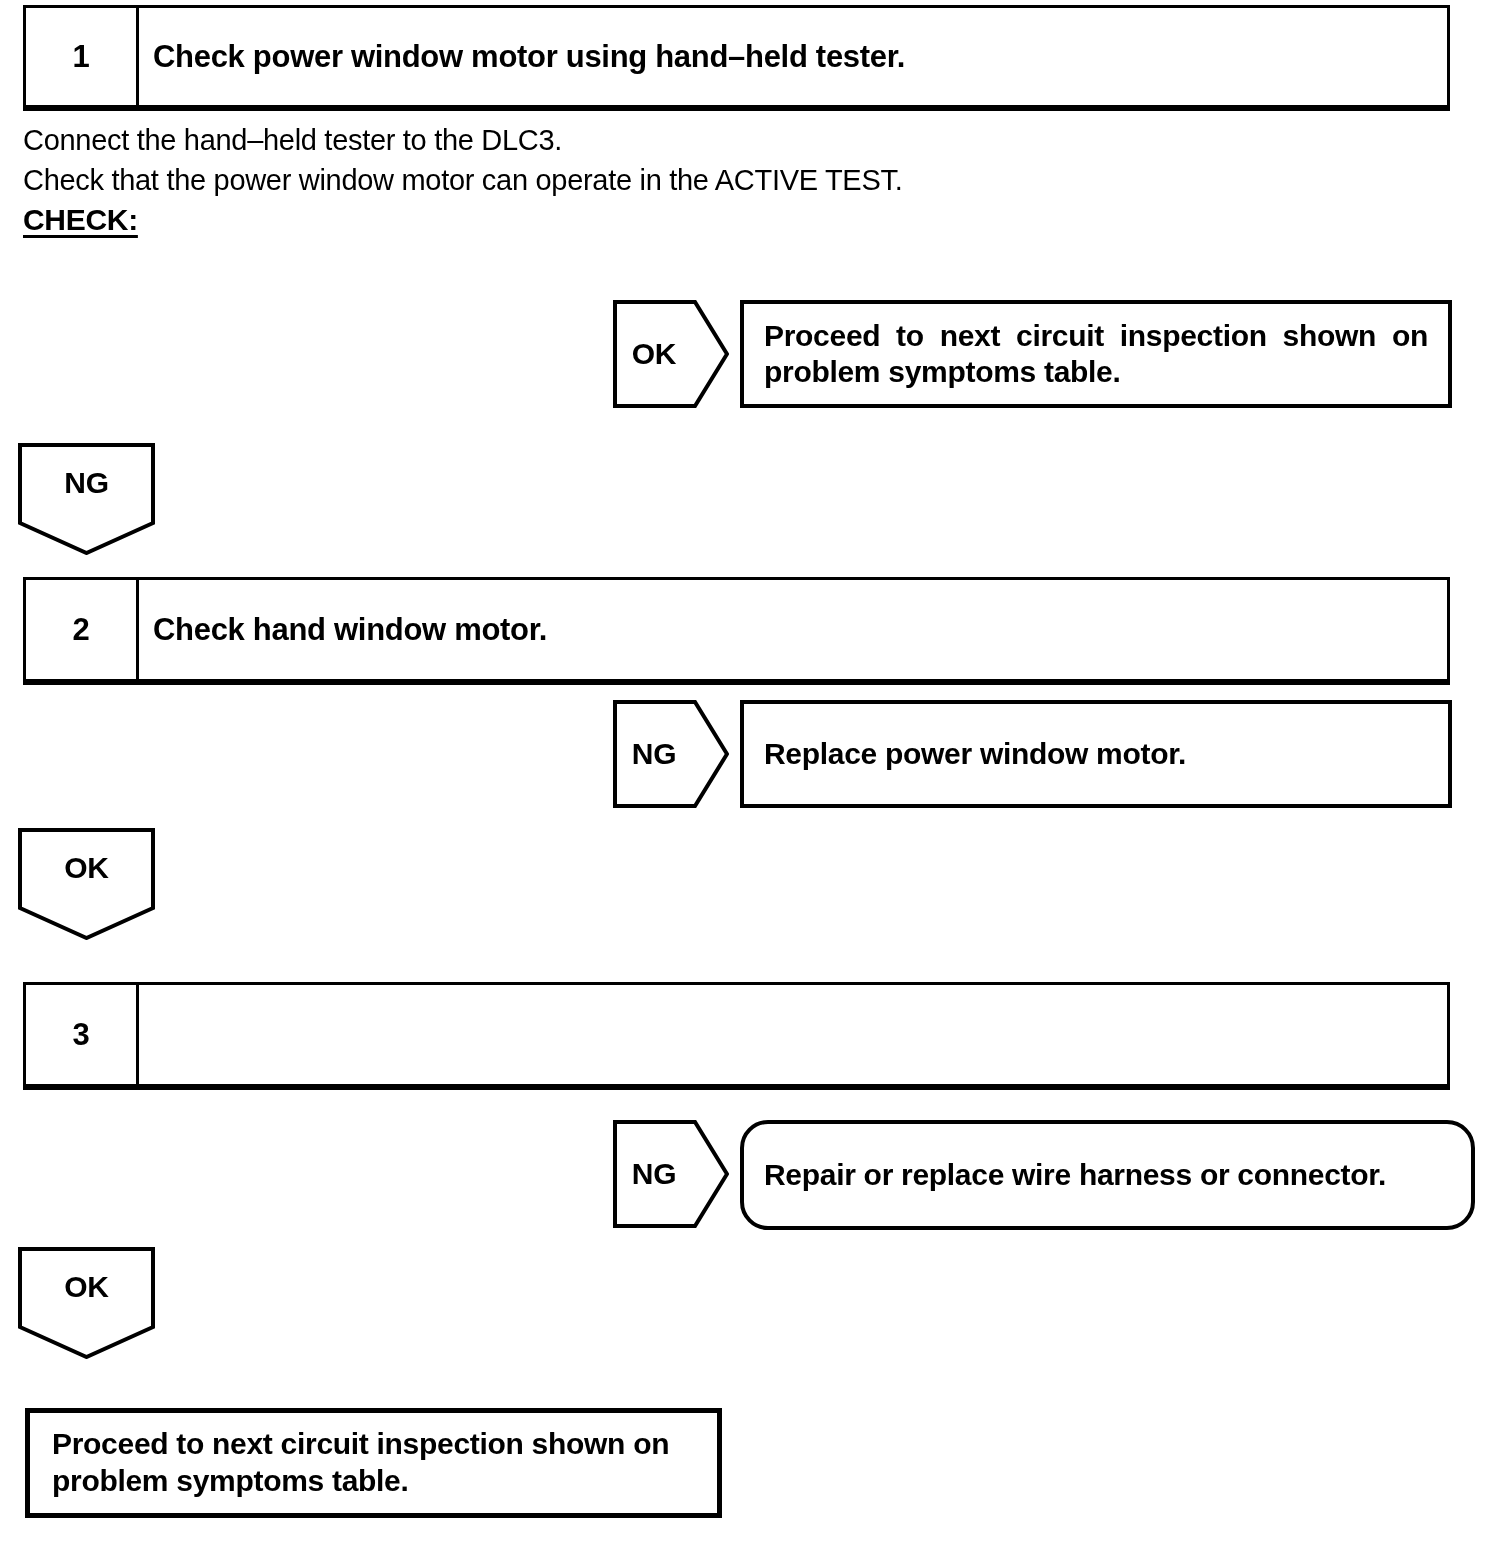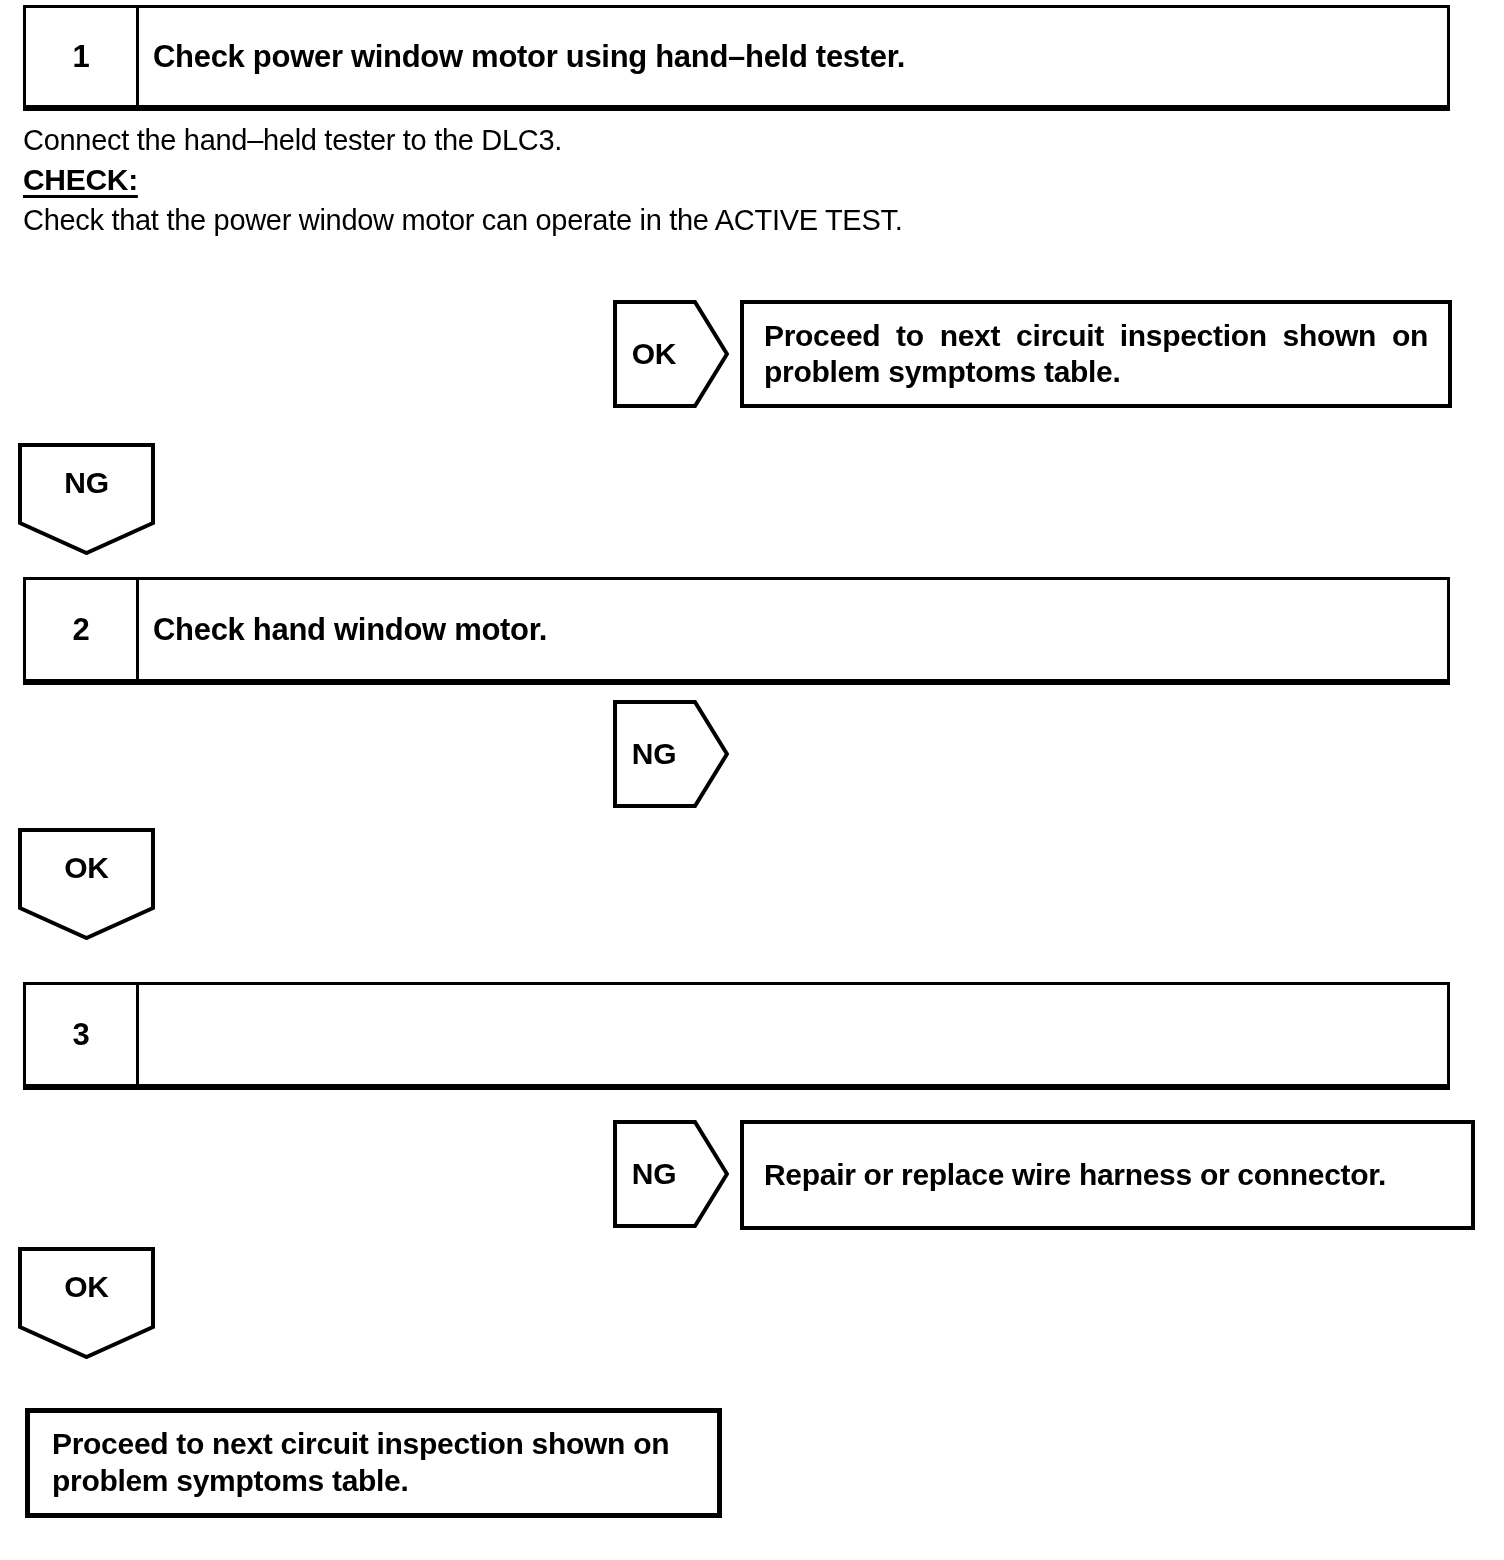--- a/index.html
+++ b/index.html
@@ -121,22 +121,22 @@
 
   <div class="step-box abs" style="left:23px; top:5px; width:1427px; height:106px;">
     <div class="step-num">1</div>
     <div class="step-title">
       <div>Check power window motor using hand–held tester.</div>
     </div>
   </div>
 
   <div class="abs" style="left:23px; top:120px; width:1430px;">
     <div class="text-line body-text">Connect the hand–held tester to the DLC3.</div>
+    <div class="text-line body-text">Check that the power window motor can operate in the ACTIVE TEST.</div>
     <div class="text-line heading">CHECK:</div>
-    <div class="text-line body-text">Check that the power window motor can operate in the ACTIVE TEST.</div>
   </div>
 
   <div class="pent pent-right abs" style="left:613px; top:300px; width:116px; height:108px;">
     <svg width="116" height="108" viewBox="0 0 116 108">
       <polygon points="2,2 82,2 114,54 82,106 2,106" fill="#ffffff" stroke="#000000" stroke-width="4"></polygon>
     </svg>
     <div class="pent-label">OK</div>
   </div>
   <div class="result-box justified abs" style="left:740px; top:300px; width:712px; height:108px;">
     <div>Proceed to next circuit inspection shown on problem symptoms table.</div>
@@ -155,39 +155,42 @@
       <div>Check hand window motor.</div>
     </div>
   </div>
 
   <div class="pent pent-right abs" style="left:613px; top:700px; width:116px; height:108px;">
     <svg width="116" height="108" viewBox="0 0 116 108">
       <polygon points="2,2 82,2 114,54 82,106 2,106" fill="#ffffff" stroke="#000000" stroke-width="4"></polygon>
     </svg>
     <div class="pent-label">NG</div>
   </div>
+  <div class="result-box abs" style="left:740px; top:700px; width:712px; height:108px;">
+    <div>Replace power window motor.</div>
+  </div>
 
   <div class="pent pent-down abs" style="left:18px; top:828px; width:137px; height:112px;">
     <svg width="137" height="112" viewBox="0 0 137 112">
       <polygon points="2,2 135,2 135,80 68.5,110 2,80" fill="#ffffff" stroke="#000000" stroke-width="4"></polygon>
     </svg>
     <div class="pent-label">OK</div>
   </div>
 
   <div class="step-box abs" style="left:23px; top:982px; width:1427px; height:108px;">
     <div class="step-num">3</div>
   </div>
 
   <div class="pent pent-right abs" style="left:613px; top:1120px; width:116px; height:108px;">
     <svg width="116" height="108" viewBox="0 0 116 108">
       <polygon points="2,2 82,2 114,54 82,106 2,106" fill="#ffffff" stroke="#000000" stroke-width="4"></polygon>
     </svg>
     <div class="pent-label">NG</div>
   </div>
-  <div class="result-box abs" style="left:740px; top:1120px; width:735px; height:110px;">
+  <div class="result-box abs" style="left:740px; top:1120px; width:735px; height:110px;border-radius:28px;">
     <div>Repair or replace wire harness or connector.</div>
   </div>
 
   <div class="pent pent-down abs" style="left:18px; top:1247px; width:137px; height:112px;">
     <svg width="137" height="112" viewBox="0 0 137 112">
       <polygon points="2,2 135,2 135,80 68.5,110 2,80" fill="#ffffff" stroke="#000000" stroke-width="4"></polygon>
     </svg>
     <div class="pent-label">OK</div>
   </div>
 

